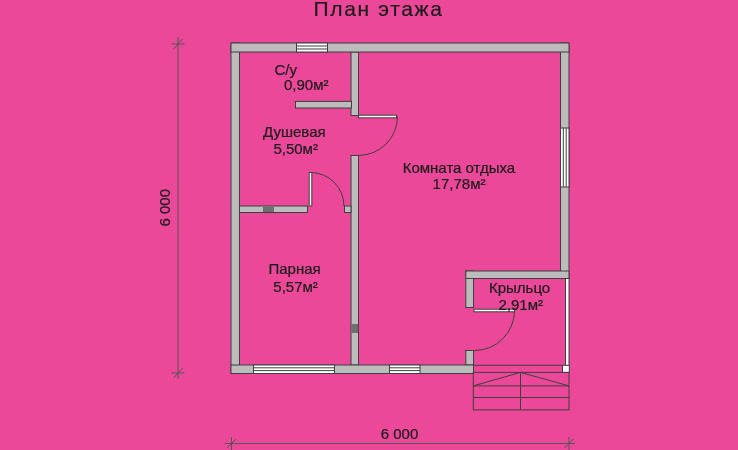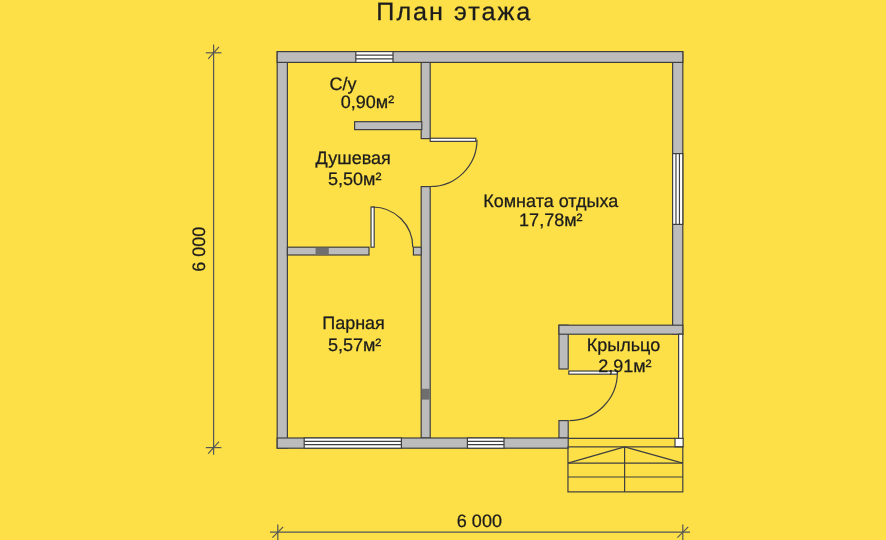--- a/index.html
+++ b/index.html
@@ -1,16 +1,16 @@
 <!DOCTYPE html>
 <html><head>
 <meta charset="utf-8">
 <style>
   html,body{margin:0;padding:0;background:#ffffff;}
-  #page{position:relative;width:738px;height:450px;background:#fde047;overflow:hidden;
+  #page{position:relative;width:738px;height:450px;background:#ec4899;overflow:hidden;
         font-family:"Liberation Sans", sans-serif;}
   svg{position:absolute;left:0;top:0;}
   text{fill:#1c1c1c;stroke:#1c1c1c;stroke-width:0.22px;font-family:"Liberation Sans", sans-serif;}
 </style>
 </head>
 <body>
 <div id="page">
 <svg width="738" height="450" viewBox="0 0 738 450">
 
   <g stroke="#3f3f3f" stroke-width="1" fill="#bcbcbc">

